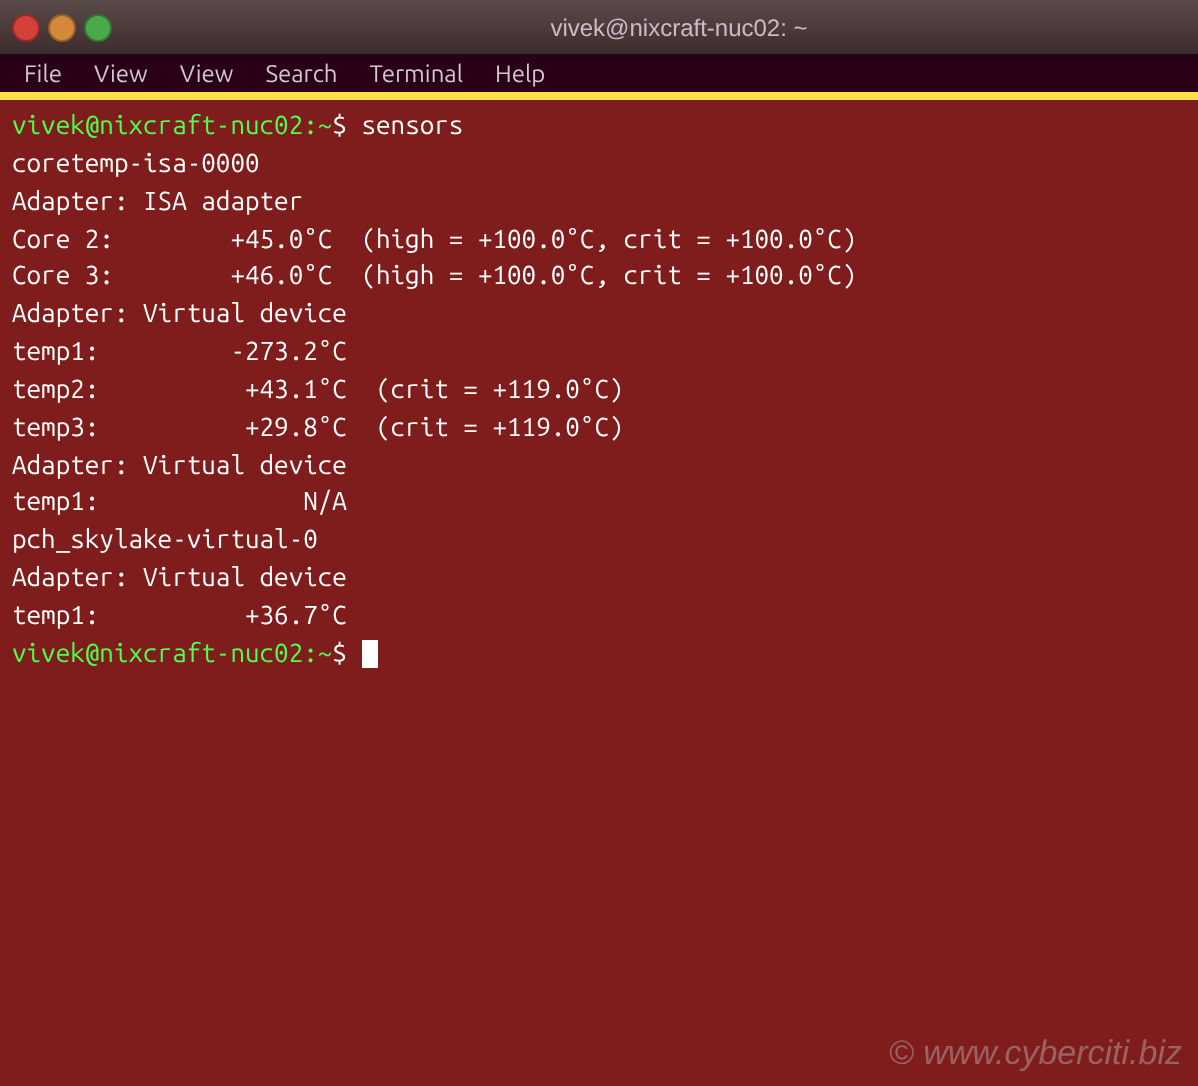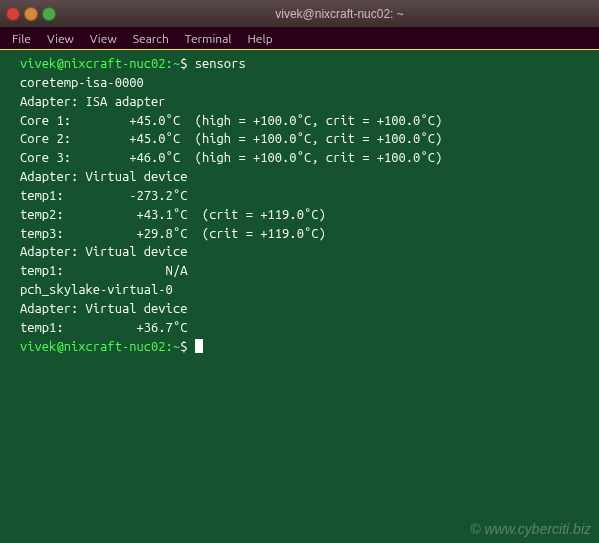--- a/index.html
+++ b/index.html
@@ -52,52 +52,52 @@
     }
     .title-bar-spacer { width: 50px; }
 
     
     .menu-bar {
       background: #2a0018;
       height: 22px;
       display: flex;
       align-items: center;
       padding: 0 4px;
-      border-bottom: 1px solid #fde047;
+      border-bottom: 4px solid #fde047;
     }
     .menu-item {
       color: #d0c8cc;
       font-family: 'Ubuntu', Arial, sans-serif;
       font-size: 12px;
       padding: 2px 8px;
       cursor: pointer;
     }
 
     
     .terminal {
-      background: #14532d;
-      padding: 4px 20px;
+      background: #7f1d1d;
+      padding: 4px 6px;
       height: calc(543px - 28px - 22px);
       overflow: hidden;
       position: relative;
     }
     .line {
       color: #ffffff;
       line-height: 1.45;
       white-space: pre;
     }
     .prompt-green { color: #4eff4e; }
     .prompt-white { color: #ffffff; }
     .watermark {
       position: absolute;
       bottom: 6px;
       right: 8px;
       color: rgba(200,200,200,0.4);
       font-family: Arial, sans-serif;
-      font-size: 14px;
+      font-size: 17px;
       font-style: italic;
     }
     .cursor {
       display: inline-block;
       width: 8px;
       height: 14px;
       background: #ffffff;
       vertical-align: text-bottom;
       animation: blink 1s step-end infinite;
     }
@@ -124,21 +124,20 @@
   <span class="menu-item">View</span>
   <span class="menu-item">Search</span>
   <span class="menu-item">Terminal</span>
   <span class="menu-item">Help</span>
 </div>
 
 <div class="terminal" id="terminal-content">
   <div class="line"><span class="prompt-green">vivek@nixcraft-nuc02:~</span><span class="prompt-white">$ sensors</span></div>
     <div class="line">coretemp-isa-0000</div>
     <div class="line">Adapter: ISA adapter</div>
-    <div class="line">Core 1:        +45.0°C  (high = +100.0°C, crit = +100.0°C)</div>
     <div class="line">Core 2:        +45.0°C  (high = +100.0°C, crit = +100.0°C)</div>
     <div class="line">Core 3:        +46.0°C  (high = +100.0°C, crit = +100.0°C)</div>
     <div class="line"></div>
     <div class="line">Adapter: Virtual device</div>
     <div class="line">temp1:         -273.2°C</div>
     <div class="line">temp2:          +43.1°C  (crit = +119.0°C)</div>
     <div class="line">temp3:          +29.8°C  (crit = +119.0°C)</div>
     <div class="line"></div>
     <div class="line">Adapter: Virtual device</div>
     <div class="line">temp1:              N/A</div>

